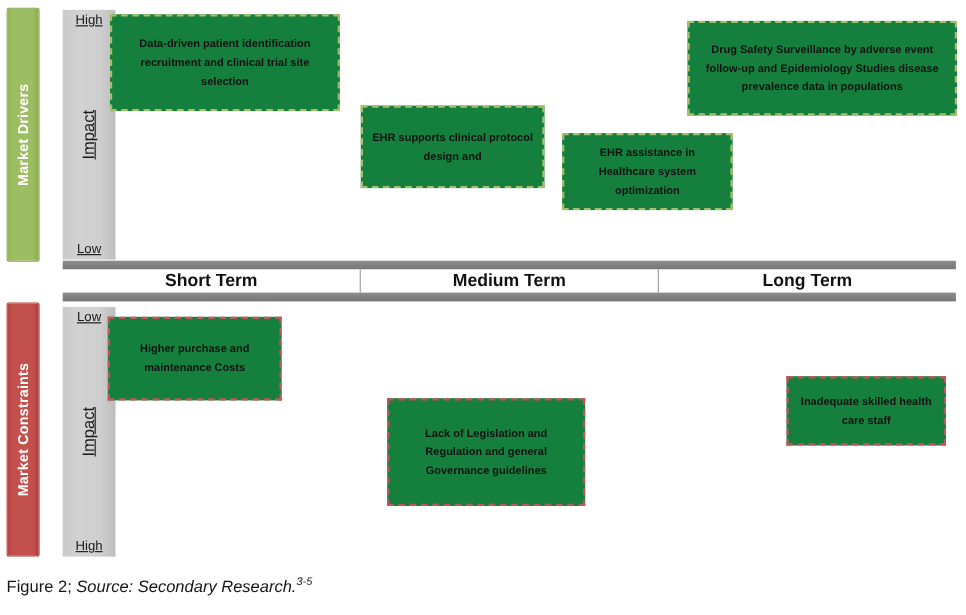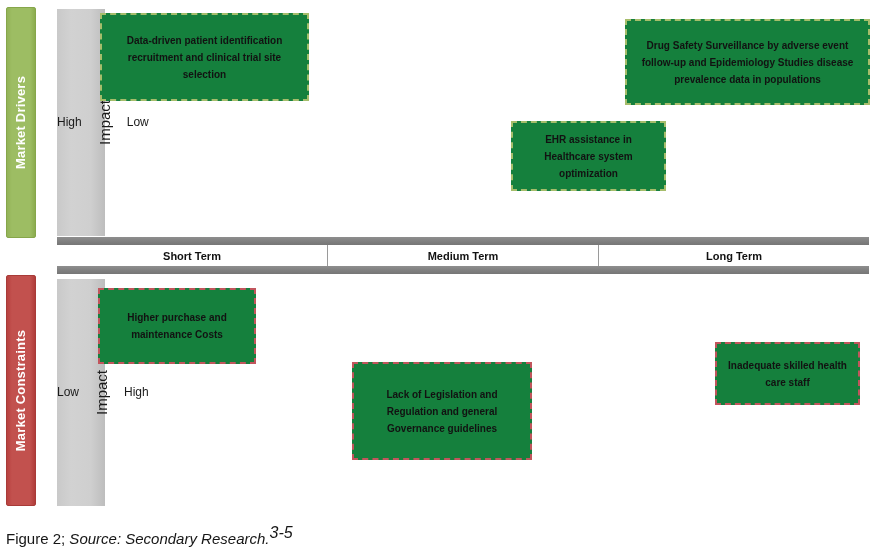--- a/index.html
+++ b/index.html
@@ -53,24 +53,25 @@
     border: 1px solid #a83b38;
   }
 
   
   .impact-axis {
     position: absolute;
     left: 57px;
     width: 48px;
     background: linear-gradient(to right, #c9c9c9 0%, #d2d2d2 30%, #cfcfcf 70%, #bdbdbd 100%);
     display: flex;
-    flex-direction: row;
+    flex-direction: column;
     align-items: center;
     justify-content: space-between;
     padding: 2px 0 3px 0;
+    text-decoration: underline;
   }
   #impact-axis-top { top: 9px; height: 227px; }
   #impact-axis-bottom { top: 279px; height: 227px; }
   .impact-axis .axis-end-label {
     font-size: 12px;
     color: #1a1a1a;
     line-height: 14px;
   }
   .impact-axis .axis-mid-label {
     transform: rotate(-90deg);
@@ -103,21 +104,21 @@
     width: 100%;
     height: 21px;
     display: flex;
     background: #ffffff;
   }
   .timeline-segment {
     flex: 1 1 0;
     display: flex;
     align-items: center;
     justify-content: center;
-    font-size: 11px;
+    font-size: 16px;
     font-weight: bold;
     color: #111111;
     border-right: 1px solid #9a9a9a;
   }
   .timeline-segment:last-child { border-right: none; }
 
   
   .callout {
     position: absolute;
     display: flex;
@@ -144,21 +145,21 @@
     left: 6px;
     top: 524px;
     font-size: 15px;
     color: #161616;
     white-space: nowrap;
   }
   #figure-caption .cap-lead { font-style: normal; }
   #figure-caption .cap-source { font-style: italic; }
   #figure-caption .cap-ref {
     font-style: italic;
-    font-size: 16px;
+    font-size: 10px;
     vertical-align: super;
   }
 </style>
 </head>
 <body>
 
 <div id="figure-root">
 
   <div id="side-bar-drivers" class="side-bar">
     <span class="side-bar-label">Market Drivers</span>
@@ -171,20 +172,23 @@
   <div id="impact-axis-top" class="impact-axis">
     <span class="axis-end-label">High</span>
     <span class="axis-mid-label">Impact</span>
     <span class="axis-end-label">Low</span>
   </div>
 
   <div class="callout driver" style="left:100px; top:13px; width:209px; height:88px;">
     <span>Data-driven patient identification recruitment and clinical trial site selection</span>
   </div>
 
+  <div class="callout driver" style="left:328px; top:96px; width:167px; height:75px;">
+    <span>EHR supports clinical protocol design and</span>
+  </div>
 
   <div class="callout driver" style="left:511px; top:121px; width:155px; height:70px;">
     <span>EHR assistance in Healthcare system optimization</span>
   </div>
 
   <div class="callout driver" style="left:625px; top:19px; width:245px; height:86px;text-align:center;">
     <span>Drug Safety Surveillance by adverse event follow-up and Epidemiology Studies disease prevalence data in populations</span>
   </div>
 
   <div id="timeline-band">

